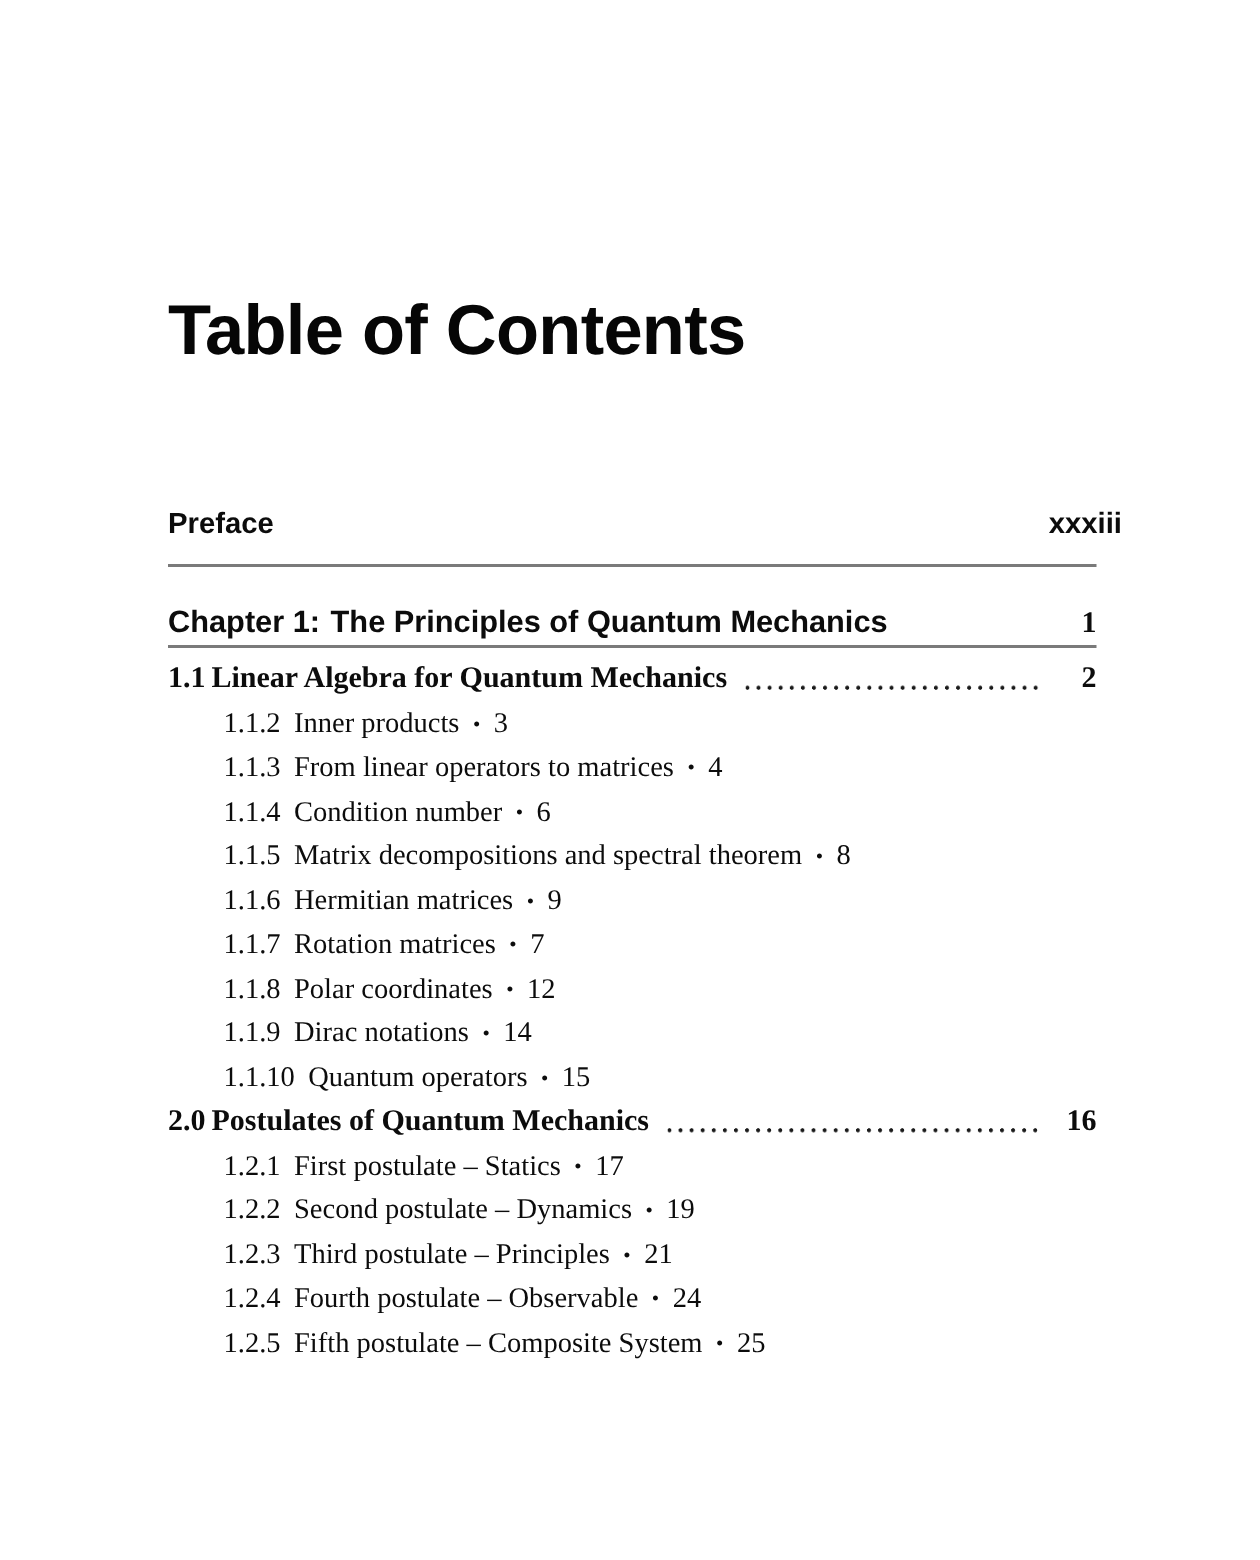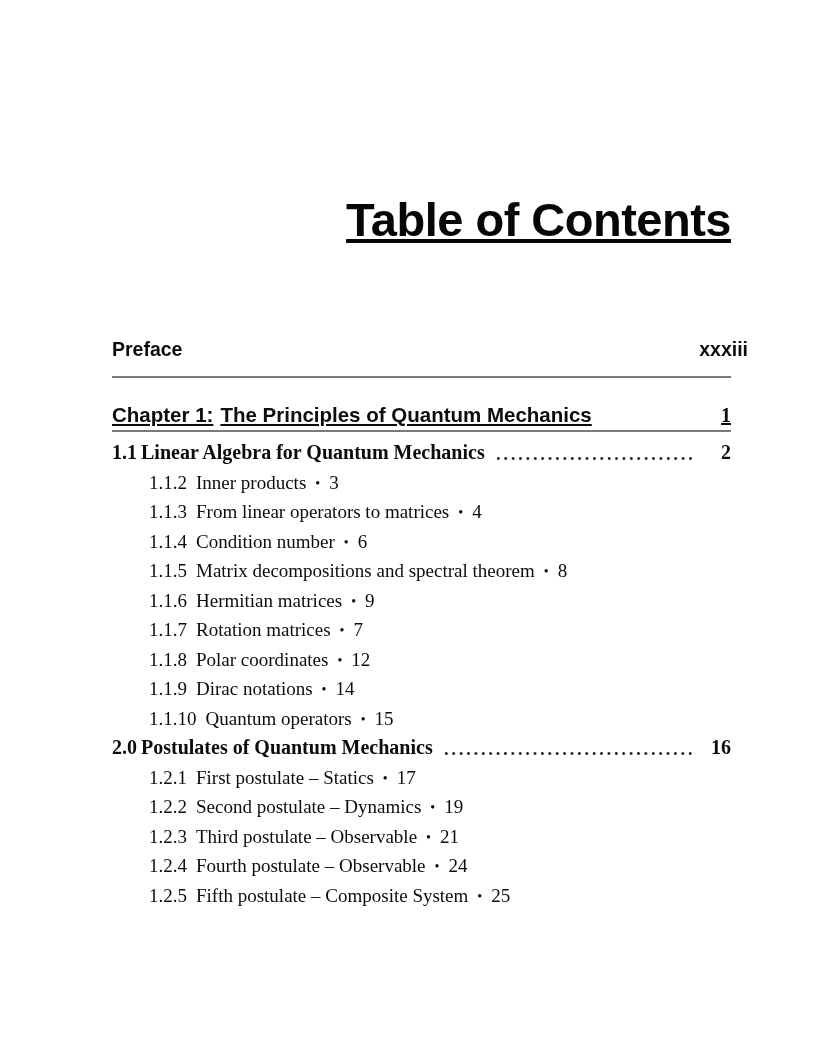--- a/index.html
+++ b/index.html
@@ -23,23 +23,22 @@
     top: 0;
     width: 619px;
   }
   .toc-title {
     padding-top: 196px;
     font-family: var(--sans);
     font-weight: 700;
     font-size: 47px;
     line-height: 1;
     letter-spacing: -0.5px;
-    text-align: right;
+    text-align: left;
     color: #060606;
-    text-decoration: underline;
   }
   .rule-row {
     display: flex;
     justify-content: space-between;
     align-items: baseline;
     border-bottom: 2px solid var(--rule);
     font-family: var(--sans);
     font-weight: 700;
   }
   .preface-row {
@@ -49,21 +48,20 @@
     line-height: 21px;
   }
   .preface-row .page-roman {
     margin-right: -17px;
   }
   .chapter-row {
     margin-top: 26px;
     padding-bottom: 4px;
     font-size: 20.5px;
     line-height: 22px;
-    text-decoration: underline;
   }
   .chapter-label .chapter-title-text { margin-left: 7px; }
   .chapter-row .page-num {
     font-family: var(--serif);
     font-size: 20px;
     min-width: 24px;
     text-align: right;
   }
   .toc-list {
     margin-top: 6px;
@@ -190,21 +188,21 @@
 
   <div class="toc-row subsection-row">
     <span class="sub-num">1.2.1</span><span class="sub-title">First postulate – Statics</span><span class="sub-sep">•</span><span class="sub-page">17</span>
   </div>
 
   <div class="toc-row subsection-row">
     <span class="sub-num">1.2.2</span><span class="sub-title">Second postulate – Dynamics</span><span class="sub-sep">•</span><span class="sub-page">19</span>
   </div>
 
   <div class="toc-row subsection-row">
-    <span class="sub-num">1.2.3</span><span class="sub-title">Third postulate – Observable</span><span class="sub-sep">•</span><span class="sub-page">21</span>
+    <span class="sub-num">1.2.3</span><span class="sub-title">Third postulate – Principles</span><span class="sub-sep">•</span><span class="sub-page">21</span>
   </div>
 
   <div class="toc-row subsection-row">
     <span class="sub-num">1.2.4</span><span class="sub-title">Fourth postulate – Observable</span><span class="sub-sep">•</span><span class="sub-page">24</span>
   </div>
 
   <div class="toc-row subsection-row">
     <span class="sub-num">1.2.5</span><span class="sub-title">Fifth postulate – Composite System</span><span class="sub-sep">•</span><span class="sub-page">25</span>
   </div>
 </div>

